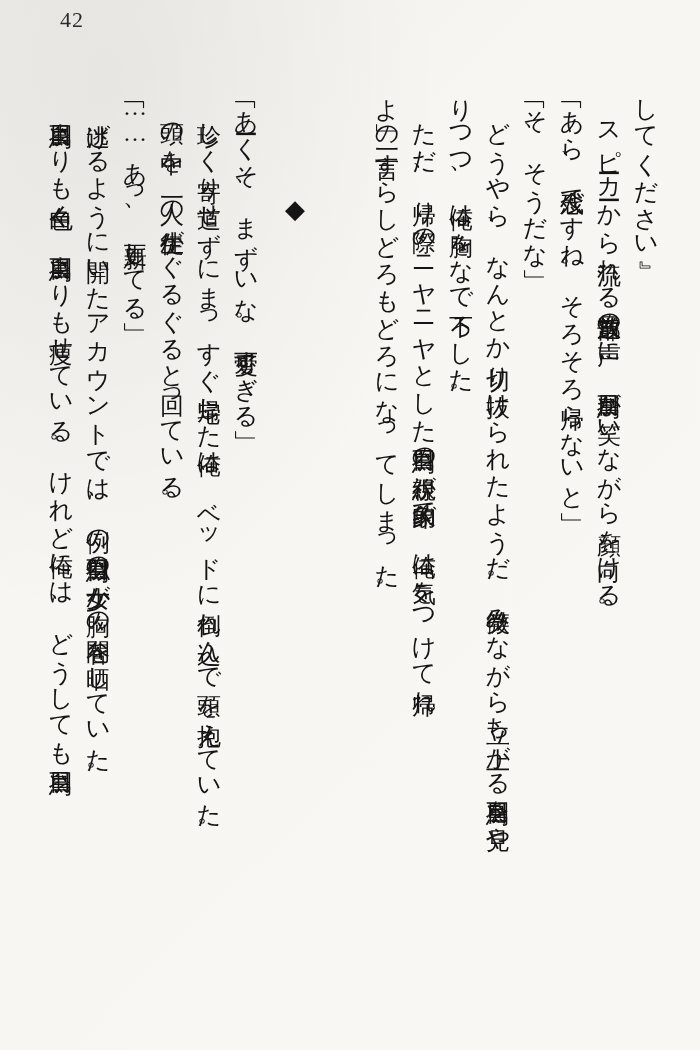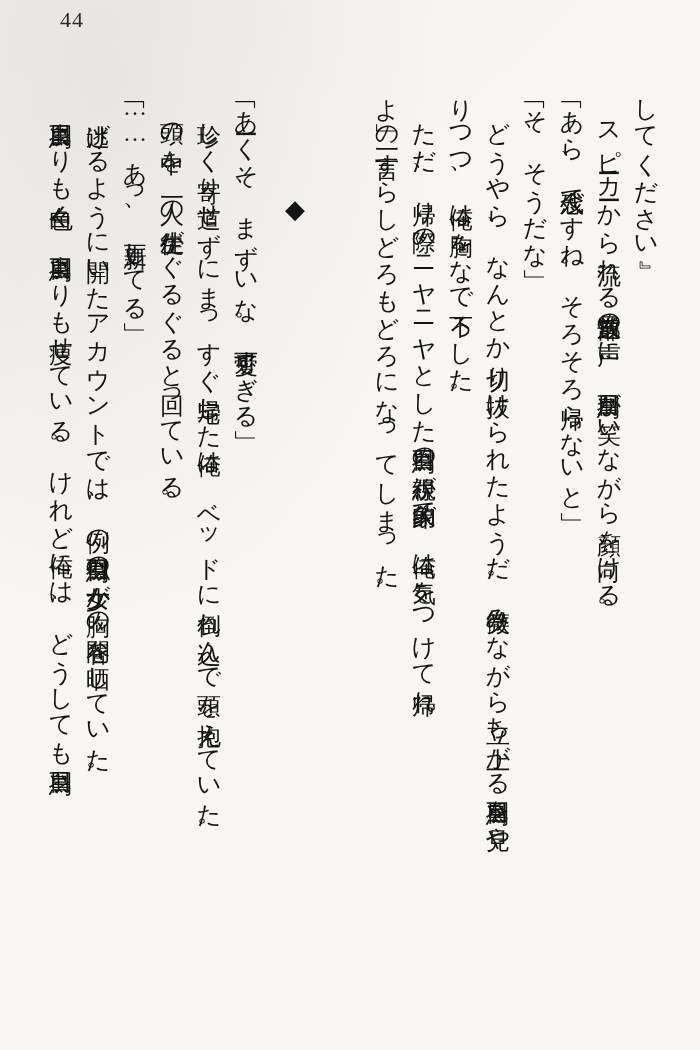--- a/index.html
+++ b/index.html
@@ -55,21 +55,21 @@
     padding-top: 112px;
     margin-right: 54px;  
     margin-left: 10px;   
     font-size: 26px;
     line-height: 40px;
   }
 </style>
 </head>
 <body>
 
-<div class="page-number">44</div>
+<div class="page-number">42</div>
 
 <div class="text-block">
   <p class="col">してください』</p>
   <p class="col ind1">スピーカーから流れる放送部員の声に、羽目鳥が笑いながら顔を向ける。</p>
   <p class="col ind05">「あら、残念ですね。そろそろ帰らないと」</p>
   <p class="col ind05">「そ、そうだな」</p>
   <p class="col ind1">どうやら、なんとか切り抜けられたようだ。微笑みながら立ち上がる羽目鳥を見や</p>
   <p class="col">りつつ、俺は胸をなで下ろした。</p>
   <p class="col ind1">ただ、帰り際のニヤニヤとした羽目鳥の視線が印象的で、俺は「気をつけて帰れ</p>
   <p class="col">よ」の一言すらしどろもどろになってしまった。</p>

